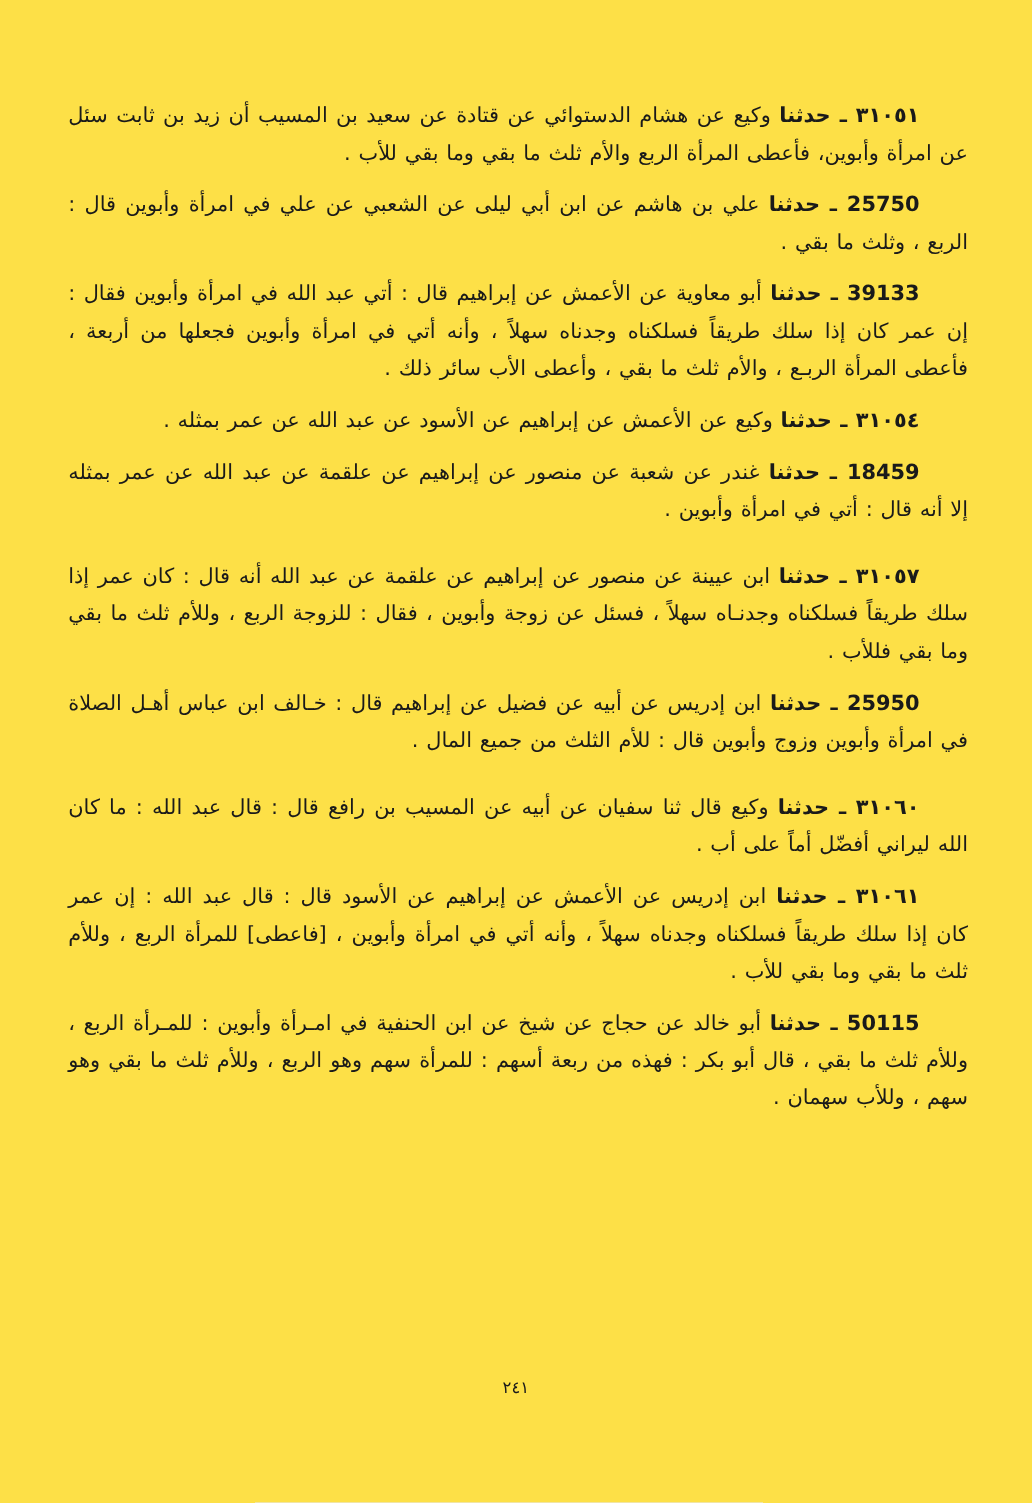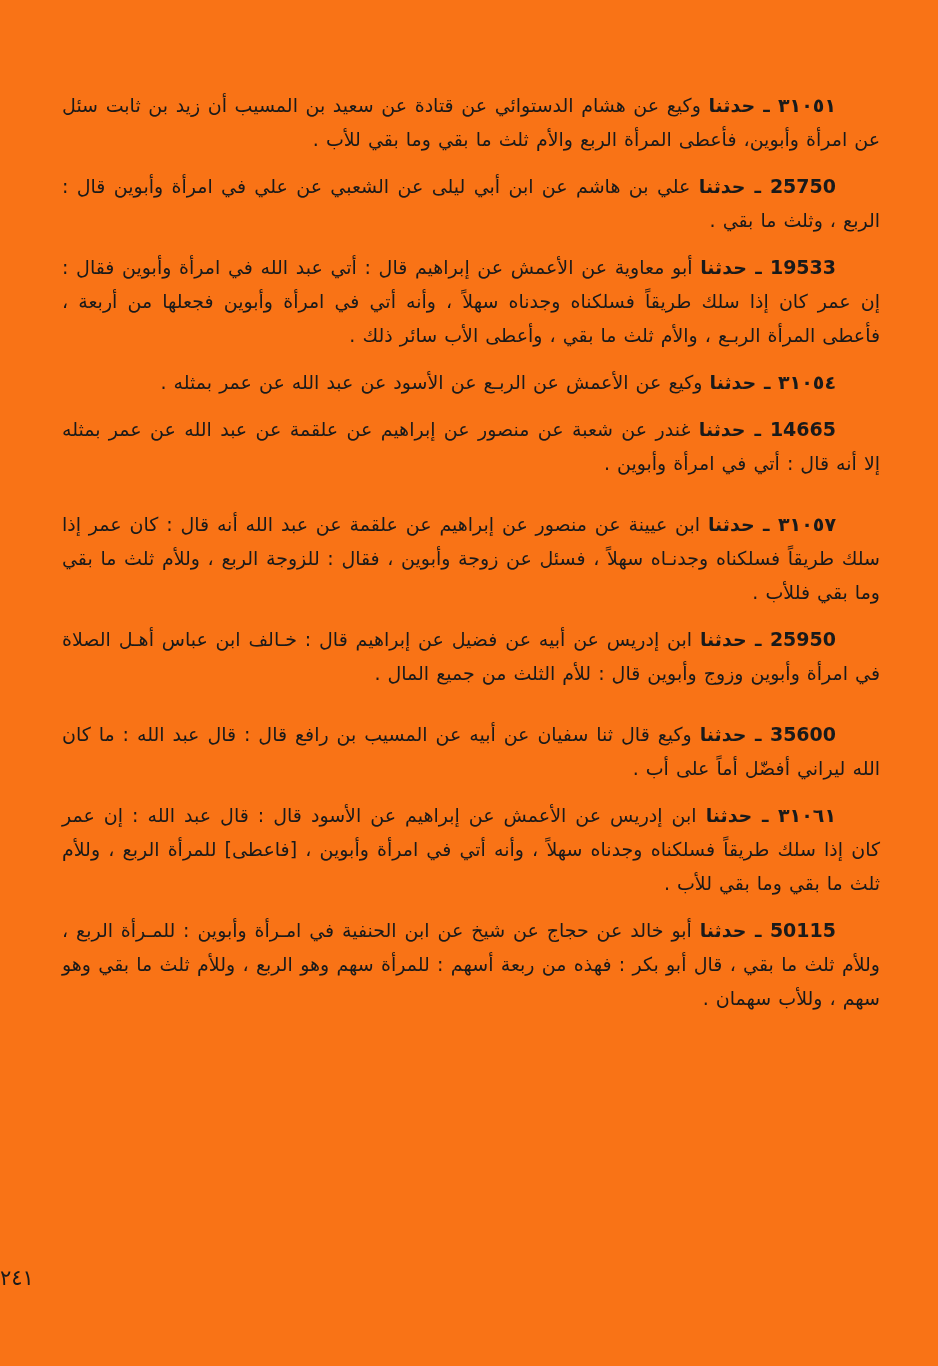--- a/index.html
+++ b/index.html
@@ -6,21 +6,21 @@
     margin: 0;
     padding: 0;
     background: #e8e8e8;
     font-family: "DejaVu Sans", sans-serif;
   }
   .page {
     position: relative;
     width: 938px;
     height: 1366px;
     margin: 0 auto;
-    background: #f97316;
+    background: #fde047;
     color: #1a1a1a;
     box-sizing: border-box;
     overflow: hidden;
   }
   .content {
     position: absolute;
     top: 88px;
     right: 58px;
     left: 62px;
     direction: rtl;
@@ -45,39 +45,39 @@
     font-weight: bold;
   }
   .entry-opening {
     font-weight: bold;
   }
   .dash {
     font-weight: bold;
   }
   .page-number {
     position: absolute;
-    bottom: 76px;
+    bottom: 96px;
     left: 0;
     right: 0;
-    text-align: left;
-    font-size: 21px;
+    text-align: center;
+    font-size: 15px;
     direction: rtl;
     color: #1a1a1a;
   }
 </style>
 </head>
 <body>
 
 <div class="page">
   <div class="content" id="entries">
       <p class="entry" dir="rtl"><span class="entry-num">٣١٠٥١</span><span class="dash"> ـ </span><span class="entry-opening">حدثنا</span> <span>وكيع عن هشام الدستوائي عن قتادة عن سعيد بن المسيب أن زيد بن ثابت سئل عن امرأة وأبوين، فأعطى المرأة الربع والأم ثلث ما بقي وما بقي للأب .</span></p>
       <p class="entry" dir="rtl"><span class="entry-num">25750</span><span class="dash"> ـ </span><span class="entry-opening">حدثنا</span> <span>علي بن هاشم عن ابن أبي ليلى عن الشعبي عن علي في امرأة وأبوين قال : الربع ، وثلث ما بقي .</span></p>
-      <p class="entry" dir="rtl"><span class="entry-num">19533</span><span class="dash"> ـ </span><span class="entry-opening">حدثنا</span> <span>أبو معاوية عن الأعمش عن إبراهيم قال : أتي عبد الله في امرأة وأبوين فقال : إن عمر كان إذا سلك طريقاً فسلكناه وجدناه سهلاً ، وأنه أتي في امرأة وأبوين فجعلها من أربعة ، فأعطى المرأة الربـع ، والأم ثلث ما بقي ، وأعطى الأب سائر ذلك .</span></p>
-      <p class="entry" dir="rtl"><span class="entry-num">٣١٠٥٤</span><span class="dash"> ـ </span><span class="entry-opening">حدثنا</span> <span>وكيع عن الأعمش عن الربـع عن الأسود عن عبد الله عن عمر بمثله .</span></p>
-      <p class="entry" dir="rtl"><span class="entry-num">14665</span><span class="dash"> ـ </span><span class="entry-opening">حدثنا</span> <span>غندر عن شعبة عن منصور عن إبراهيم عن علقمة عن عبد الله عن عمر بمثله إلا أنه قال : أتي في امرأة وأبوين .</span></p>
+      <p class="entry" dir="rtl"><span class="entry-num">39133</span><span class="dash"> ـ </span><span class="entry-opening">حدثنا</span> <span>أبو معاوية عن الأعمش عن إبراهيم قال : أتي عبد الله في امرأة وأبوين فقال : إن عمر كان إذا سلك طريقاً فسلكناه وجدناه سهلاً ، وأنه أتي في امرأة وأبوين فجعلها من أربعة ، فأعطى المرأة الربـع ، والأم ثلث ما بقي ، وأعطى الأب سائر ذلك .</span></p>
+      <p class="entry" dir="rtl"><span class="entry-num">٣١٠٥٤</span><span class="dash"> ـ </span><span class="entry-opening">حدثنا</span> <span>وكيع عن الأعمش عن إبراهيم عن الأسود عن عبد الله عن عمر بمثله .</span></p>
+      <p class="entry" dir="rtl"><span class="entry-num">18459</span><span class="dash"> ـ </span><span class="entry-opening">حدثنا</span> <span>غندر عن شعبة عن منصور عن إبراهيم عن علقمة عن عبد الله عن عمر بمثله إلا أنه قال : أتي في امرأة وأبوين .</span></p>
       <p class="entry" dir="rtl"><span class="entry-num">٣١٠٥٧</span><span class="dash"> ـ </span><span class="entry-opening">حدثنا</span> <span>ابن عيينة عن منصور عن إبراهيم عن علقمة عن عبد الله أنه قال : كان عمر إذا سلك طريقاً فسلكناه وجدنـاه سهلاً ، فسئل عن زوجة وأبوين ، فقال : للزوجة الربع ، وللأم ثلث ما بقي وما بقي فللأب .</span></p>
       <p class="entry" dir="rtl"><span class="entry-num">25950</span><span class="dash"> ـ </span><span class="entry-opening">حدثنا</span> <span>ابن إدريس عن أبيه عن فضيل عن إبراهيم قال : خـالف ابن عباس أهـل الصلاة في امرأة وأبوين وزوج وأبوين قال : للأم الثلث من جميع المال .</span></p>
-      <p class="entry" dir="rtl"><span class="entry-num">35600</span><span class="dash"> ـ </span><span class="entry-opening">حدثنا</span> <span>وكيع قال ثنا سفيان عن أبيه عن المسيب بن رافع قال : قال عبد الله : ما كان الله ليراني أفضّل أماً على أب .</span></p>
+      <p class="entry" dir="rtl"><span class="entry-num">٣١٠٦٠</span><span class="dash"> ـ </span><span class="entry-opening">حدثنا</span> <span>وكيع قال ثنا سفيان عن أبيه عن المسيب بن رافع قال : قال عبد الله : ما كان الله ليراني أفضّل أماً على أب .</span></p>
       <p class="entry" dir="rtl"><span class="entry-num">٣١٠٦١</span><span class="dash"> ـ </span><span class="entry-opening">حدثنا</span> <span>ابن إدريس عن الأعمش عن إبراهيم عن الأسود قال : قال عبد الله : إن عمر كان إذا سلك طريقاً فسلكناه وجدناه سهلاً ، وأنه أتي في امرأة وأبوين ، [فاعطى] للمرأة الربع ، وللأم ثلث ما بقي وما بقي للأب .</span></p>
       <p class="entry" dir="rtl"><span class="entry-num">50115</span><span class="dash"> ـ </span><span class="entry-opening">حدثنا</span> <span>أبو خالد عن حجاج عن شيخ عن ابن الحنفية في امـرأة وأبوين : للمـرأة الربع ، وللأم ثلث ما بقي ، قال أبو بكر : فهذه من ربعة أسهم : للمرأة سهم وهو الربع ، وللأم ثلث ما بقي وهو سهم ، وللأب سهمان .</span></p>
     </div>
   <div class="page-number">٢٤١</div>
 </div>
 
 </body></html>

